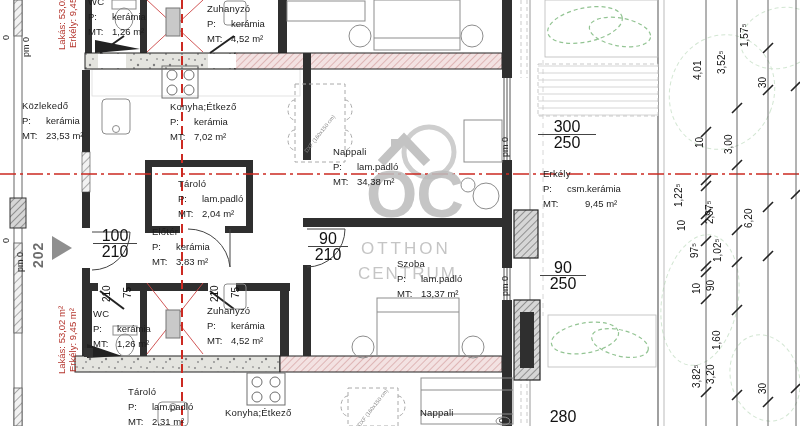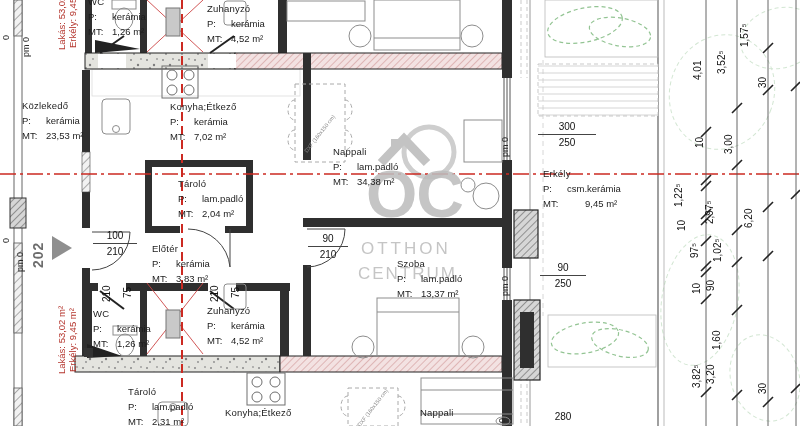--- a/index.html
+++ b/index.html
@@ -8,21 +8,21 @@
   #plan svg{position:absolute;left:0;top:0;}
   .room-label{position:absolute;font-size:9.5px;line-height:15px;white-space:nowrap;color:#1c1c1c;z-index:6;}
   .room-label .lab{display:inline-block;min-width:24px;}
   .room-name{letter-spacing:.2px;}
   .vtext{position:absolute;transform:rotate(-90deg);transform-origin:0 0;white-space:nowrap;
          font-size:10px;line-height:11px;color:#1c1c1c;z-index:6;}
   .vred{color:#b5372f;font-size:9.5px;line-height:10px;}
   .vunit{color:#6d6d6d;font-size:14px;font-weight:bold;letter-spacing:1px;}
   .pm{font-size:9px;color:#2a2a2a;}
   .dimnum{font-size:10px;color:#111;}
-  .dimstack{position:absolute;text-align:center;font-size:10px;line-height:15px;color:#111;z-index:6;}
+  .dimstack{position:absolute;text-align:center;font-size:16px;line-height:15px;color:#111;z-index:6;}
   .dimstack .bar{border-top:1px solid #444;margin:0;}
   .wm{position:absolute;color:#bdbdbd;opacity:.88;z-index:5;}
   .wm-oc{left:366px;top:168px;font-size:66px;font-weight:bold;letter-spacing:-1px;line-height:52px;}
   .wm-l1{left:361px;top:239px;font-size:17px;letter-spacing:3px;line-height:20px;}
   .wm-l2{left:358px;top:264px;font-size:17px;letter-spacing:2px;line-height:20px;}
   .vnote{position:absolute;font-size:5.5px;color:#8a8a8a;transform:rotate(-52deg);transform-origin:0 0;
          white-space:nowrap;z-index:6;}
 </style>
 </head>
 <body>
@@ -323,21 +323,21 @@
     <div><span class="lab">P:</span><span>lam.padló</span></div>
     <div><span class="lab">MT:</span><span>34,38 m²</span></div>
   </div>
 
   <div class="room-label" style="left:178px;top:176px">
     <div class="room-name">Tároló</div>
     <div><span class="lab">P:</span><span>lam.padló</span></div>
     <div><span class="lab">MT:</span><span>2,04 m²</span></div>
   </div>
 
-  <div class="room-label" style="left:152px;top:241px">
+  <div class="room-label" style="left:152px;top:224px">
     <div class="room-name">Előtér</div>
     <div><span class="lab">P:</span><span>kerámia</span></div>
     <div><span class="lab">MT:</span><span>3,83 m²</span></div>
   </div>
 
   <div class="room-label" style="left:543px;top:166px">
     <div class="room-name">Erkély</div>
     <div><span class="lab">P:</span><span>csm.kerámia</span></div>
     <div><span class="lab" style="min-width:42px">MT:</span><span>9,45 m²</span></div>
   </div>

